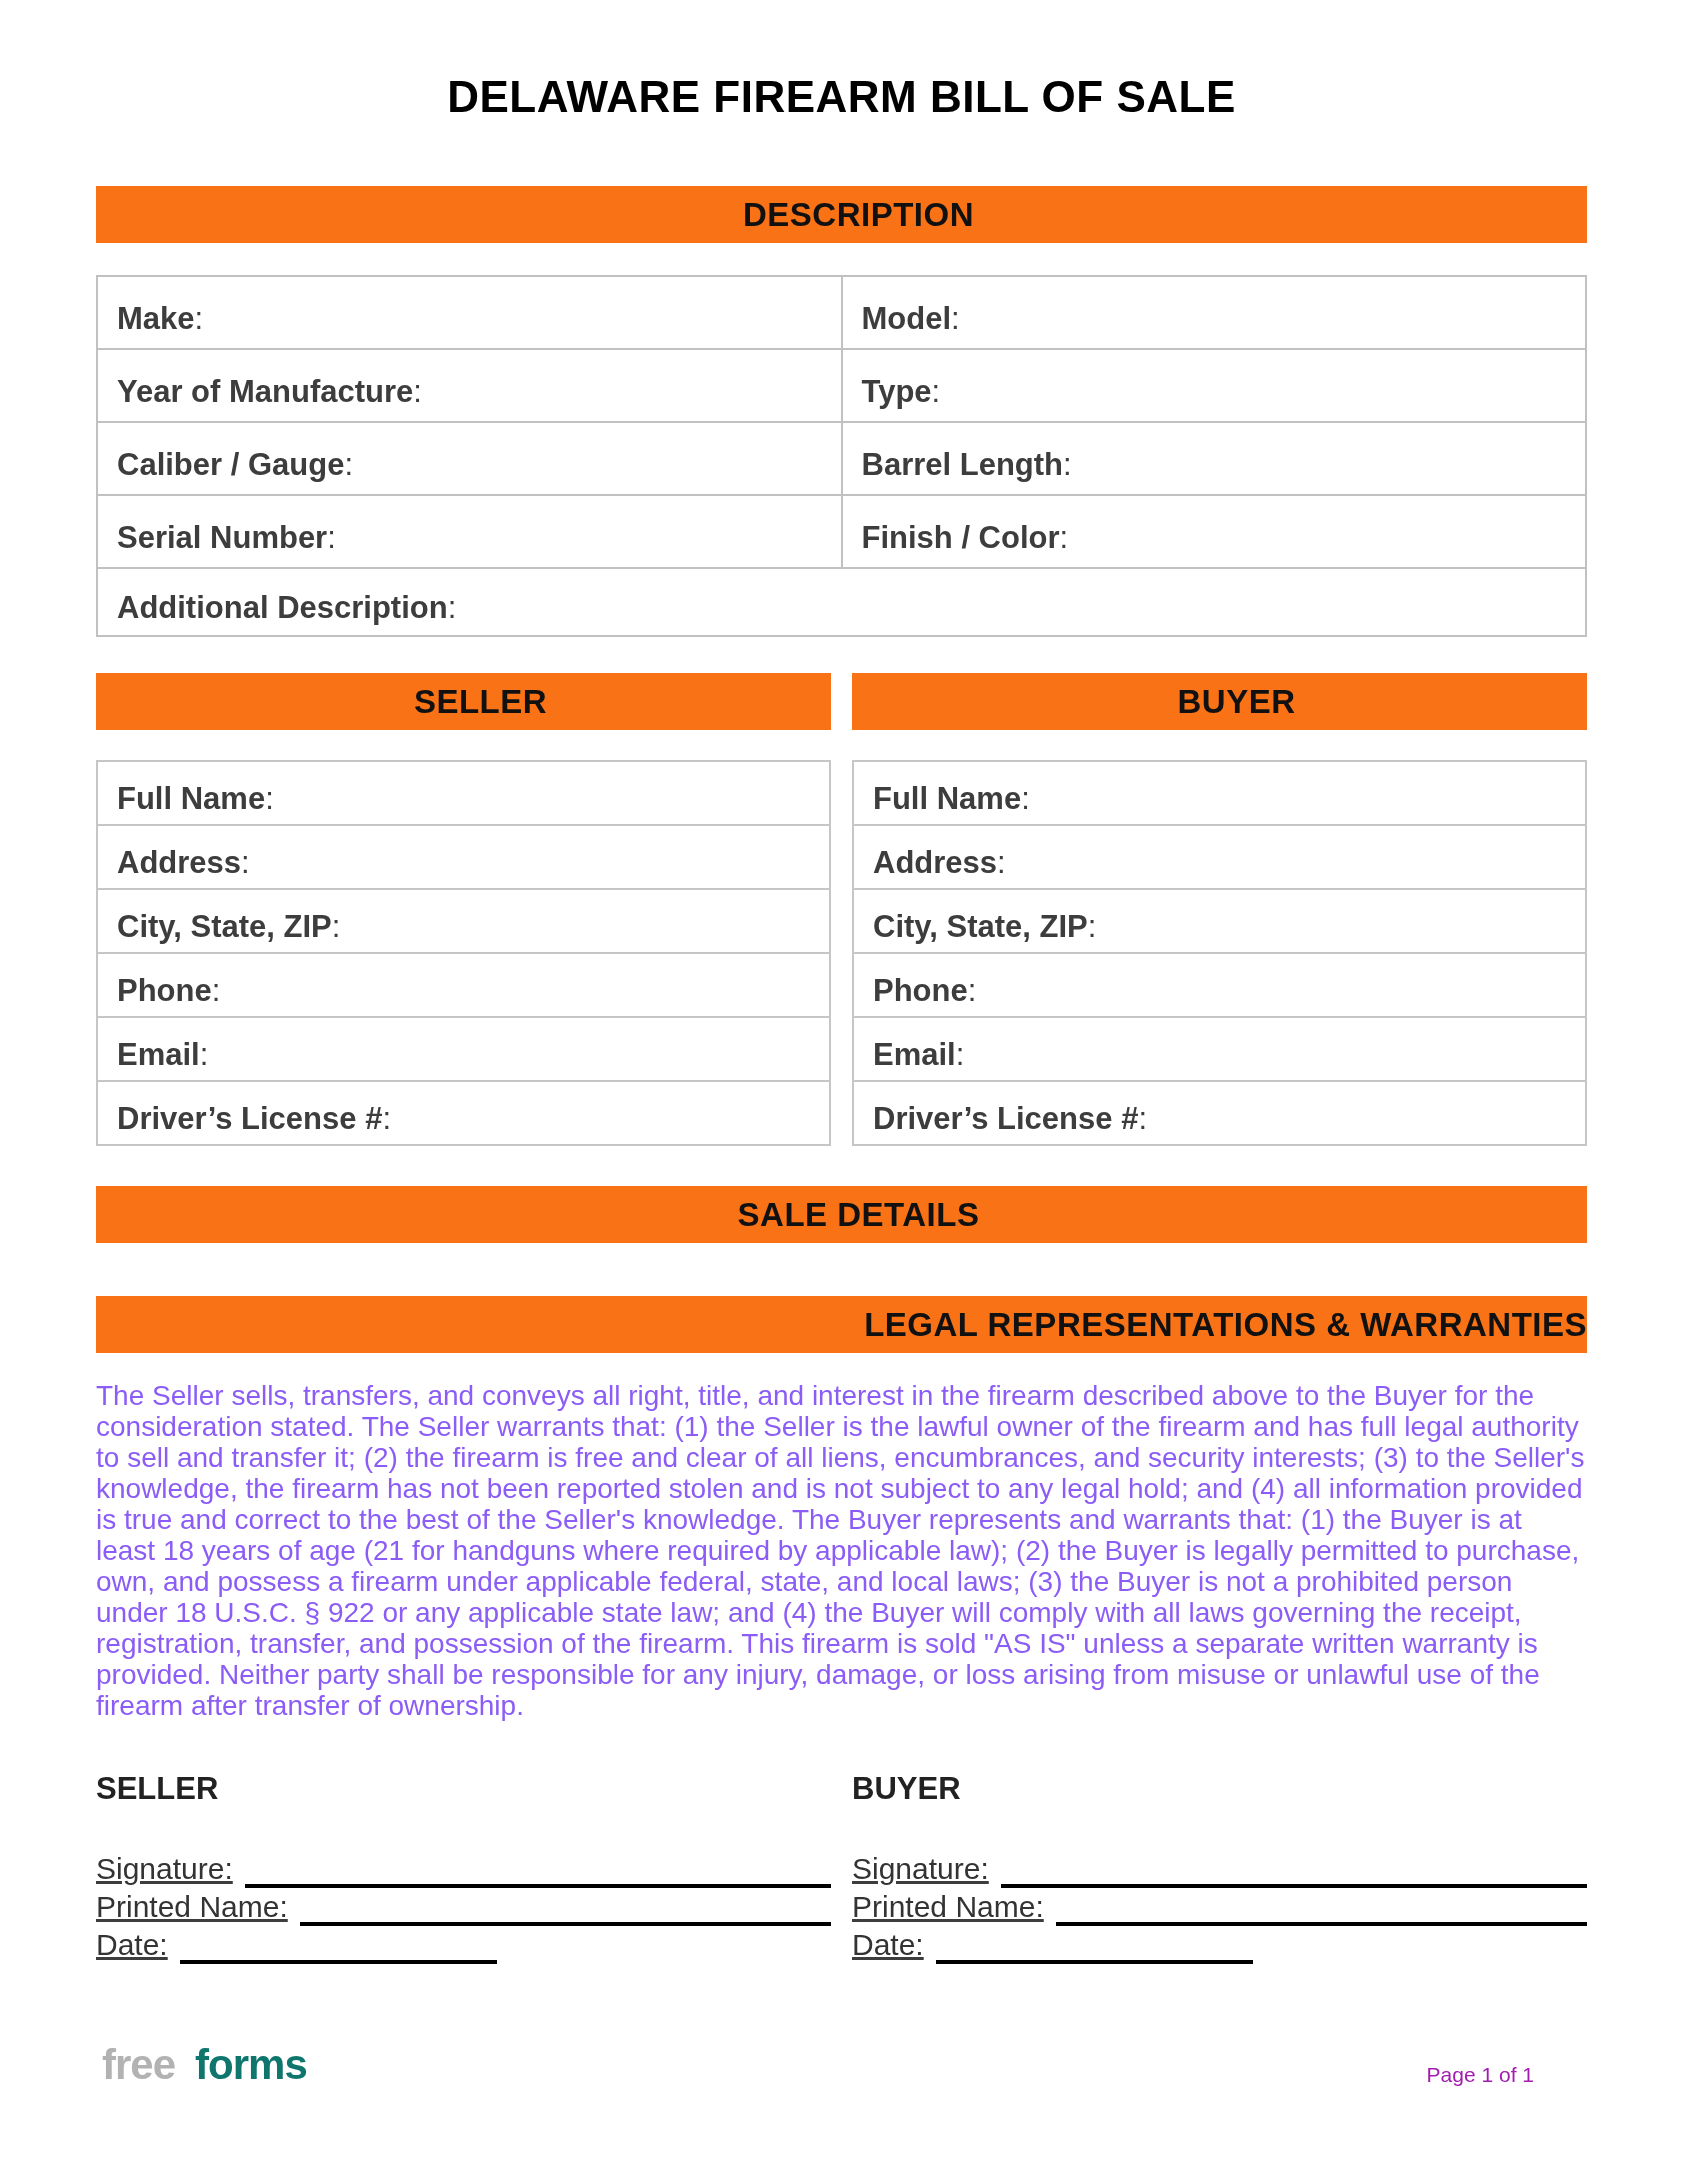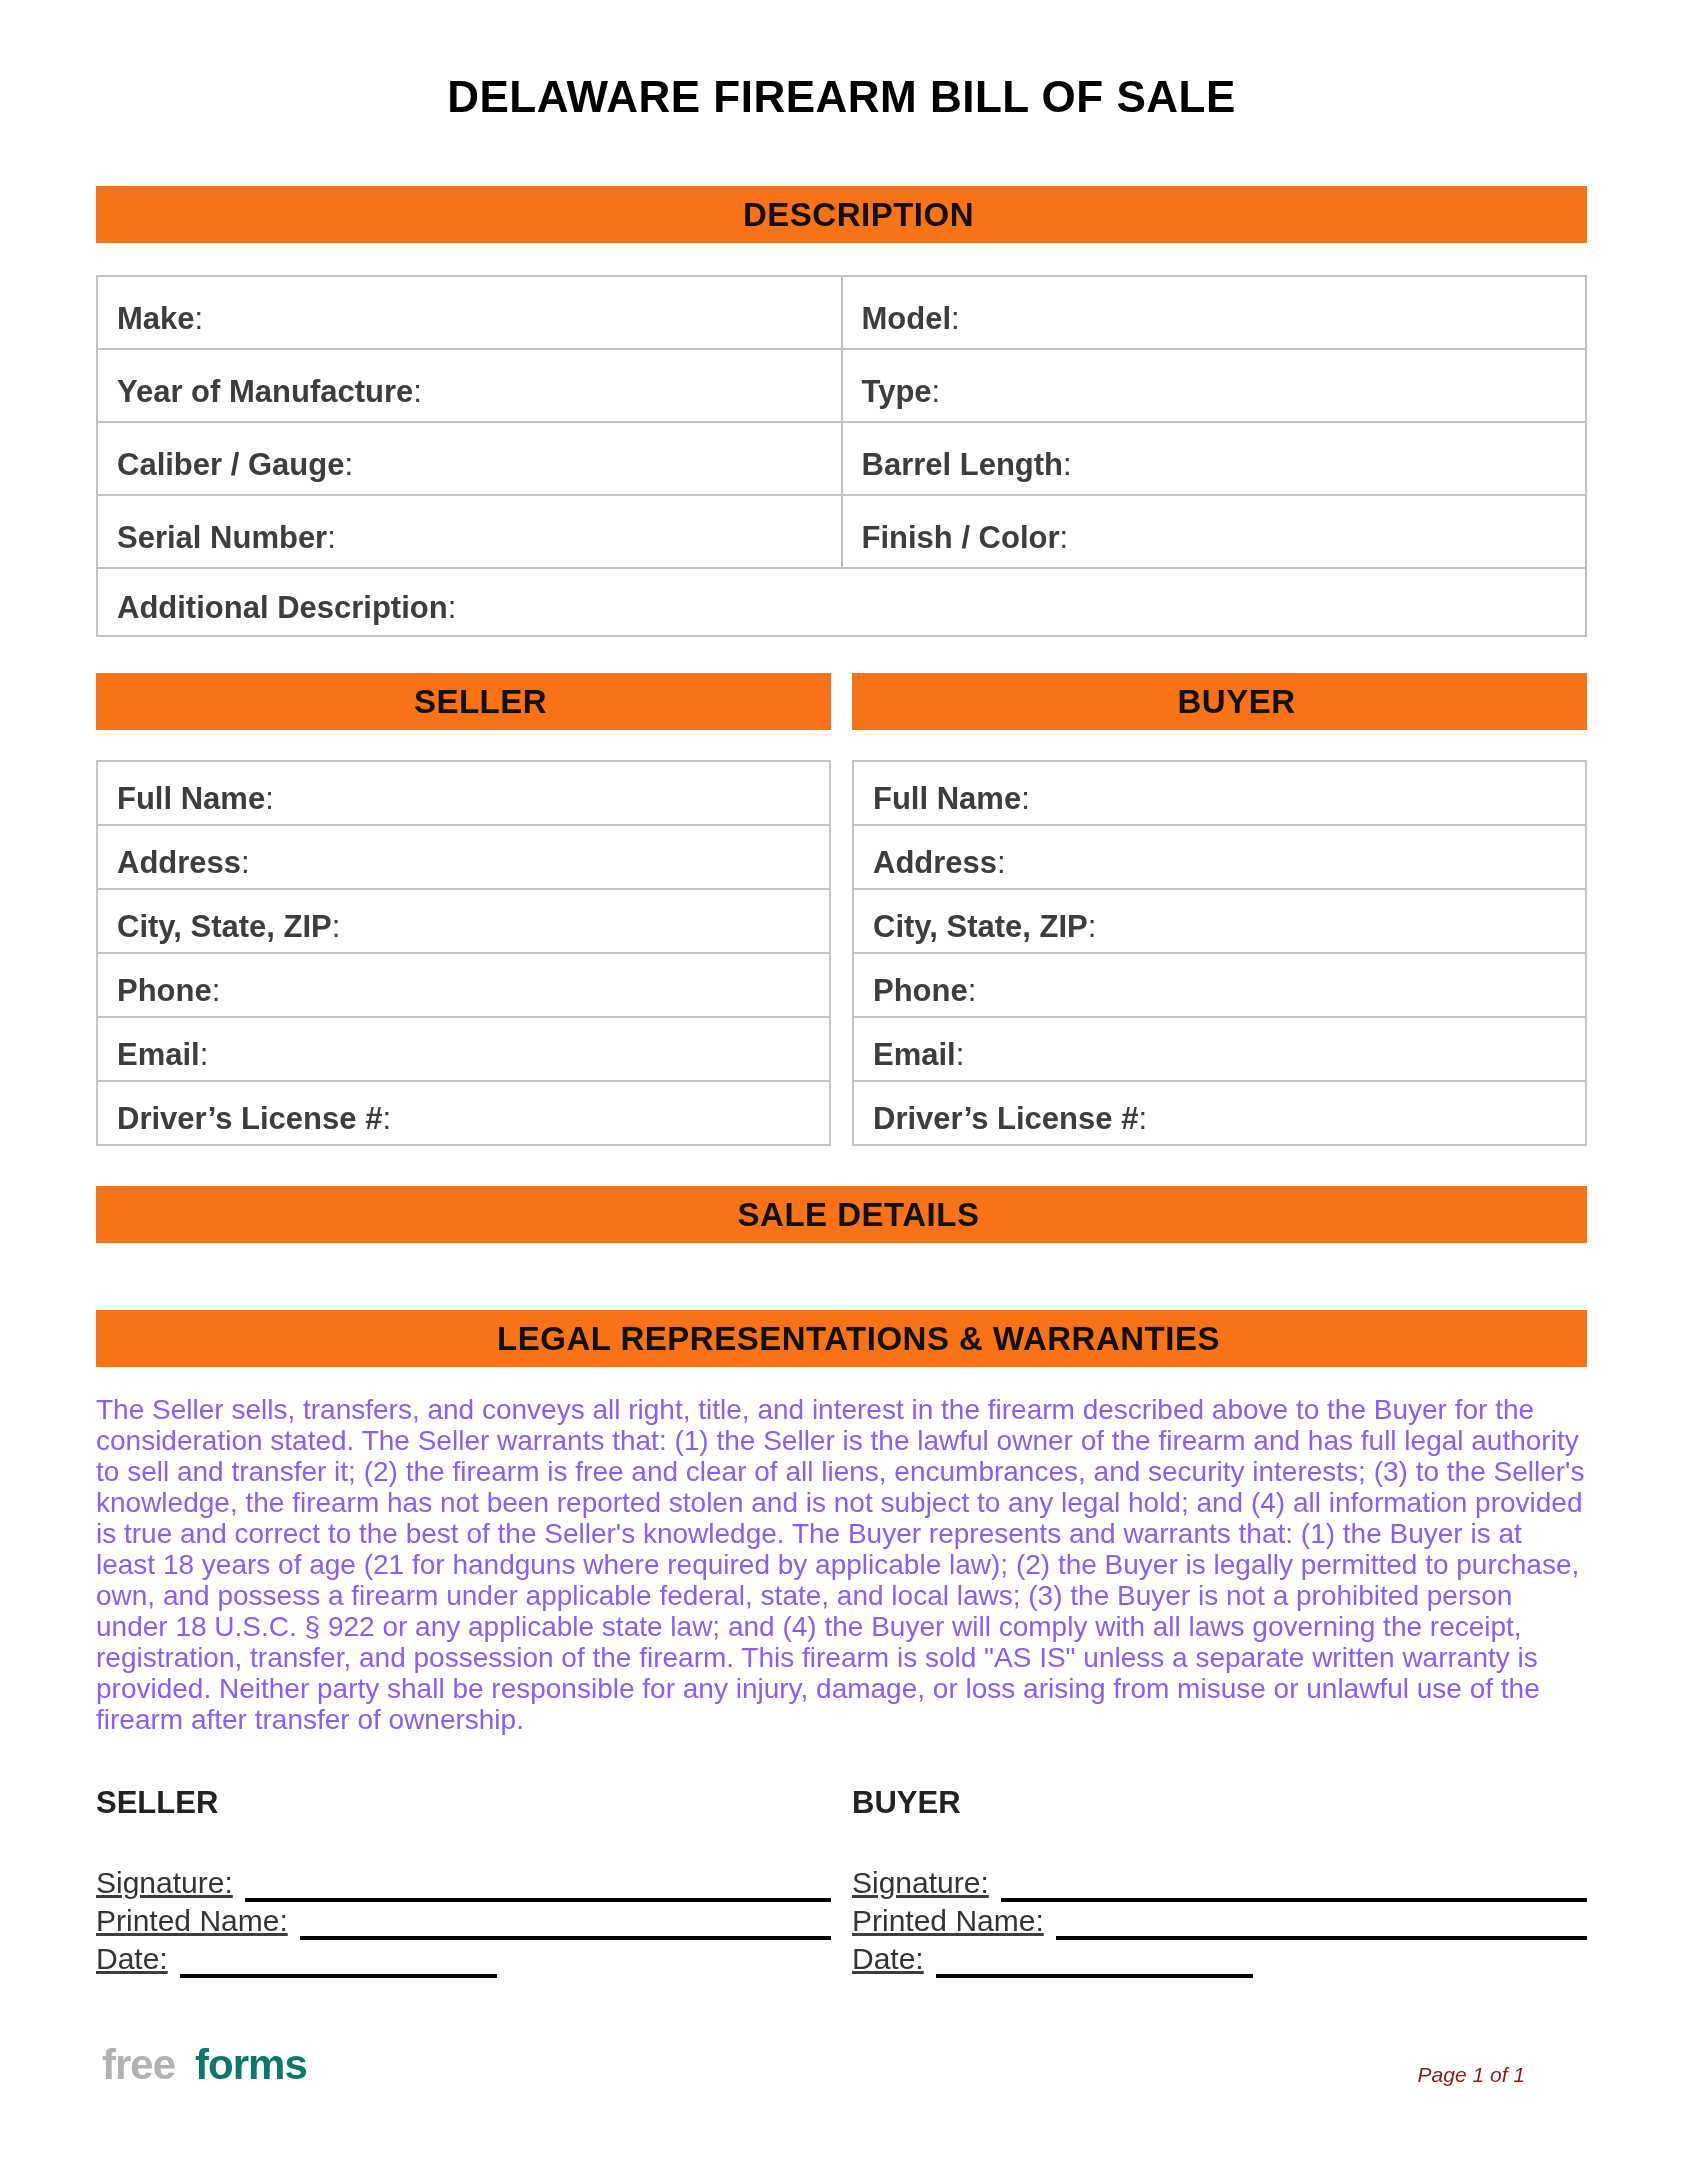--- a/index.html
+++ b/index.html
@@ -35,21 +35,21 @@
     align-items: center;
     justify-content: center;
     font-size: 33px;
     font-weight: 700;
     color: #111111;
     letter-spacing: 0.5px;
     padding-left: 34px;
   }
   .band-description { margin-top: 63px; }
   .band-sale { margin-top: 40px; }
-  .band-legal { margin-top: 33px; }
+  .band-legal { margin-top: 19px; justify-content: flex-end; }
 
   table.tbl {
     width: 100%;
     border-collapse: collapse;
     table-layout: fixed;
   }
   table.tbl td {
     border: 2px solid #c1c1c1;
     padding: 12px 0 0 19px;
     vertical-align: middle;
@@ -115,25 +115,24 @@
     left: 102px;
     top: 2041px;
     font-size: 42px;
     font-weight: 700;
     letter-spacing: -1px;
   }
   .logo .free { color: #b2b2b2; }
   .logo .forms { color: #0f766e; margin-left: 20px; }
   .pageno {
     position: absolute;
-    right: 158px;
+    right: 149px;
     top: 2063px;
     font-size: 21px;
-    color: #7f1d1d;
-    font-style: italic;
+    color: #a21caf;
   }
 </style>
 </head>
 <body>
 
 <div class="page">
   <div class="content">
 
     <h1 class="title">DELAWARE FIREARM BILL OF SALE</h1>
 

